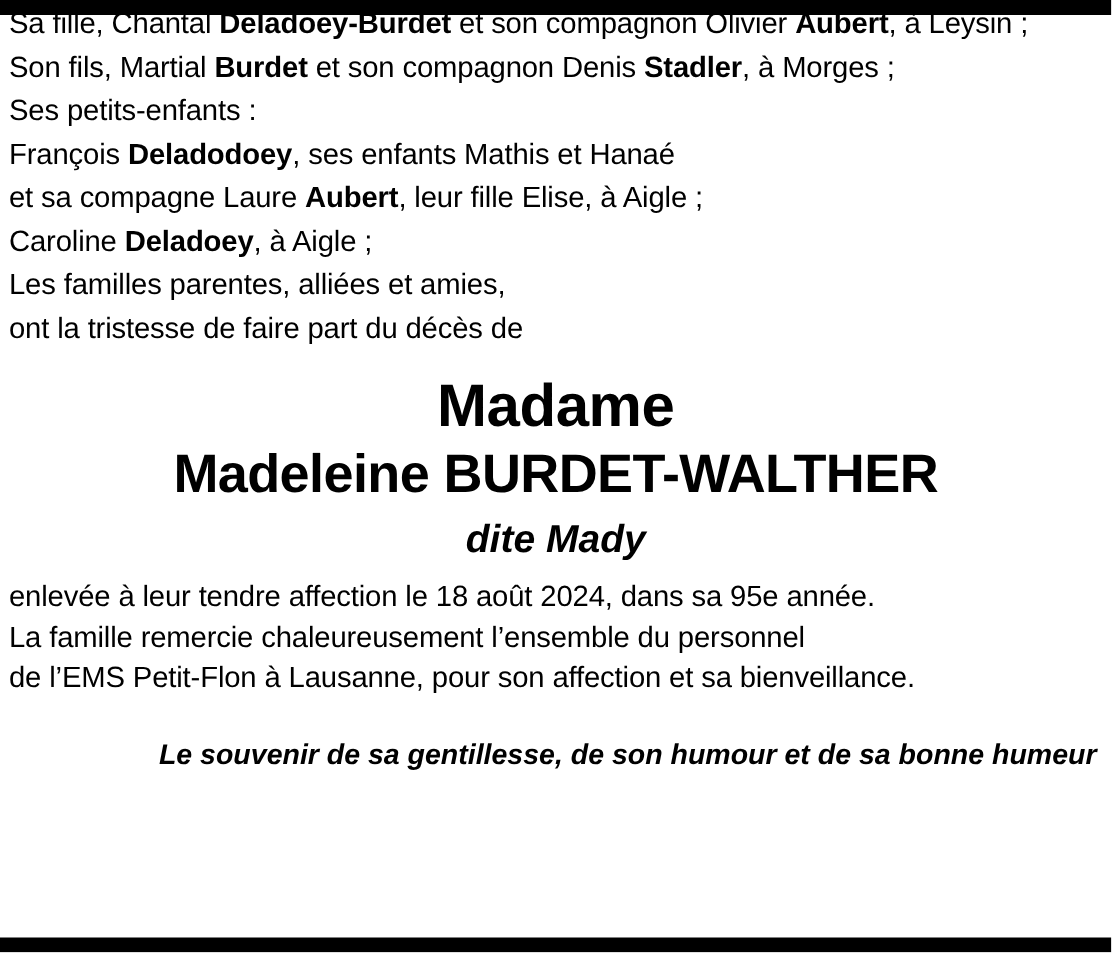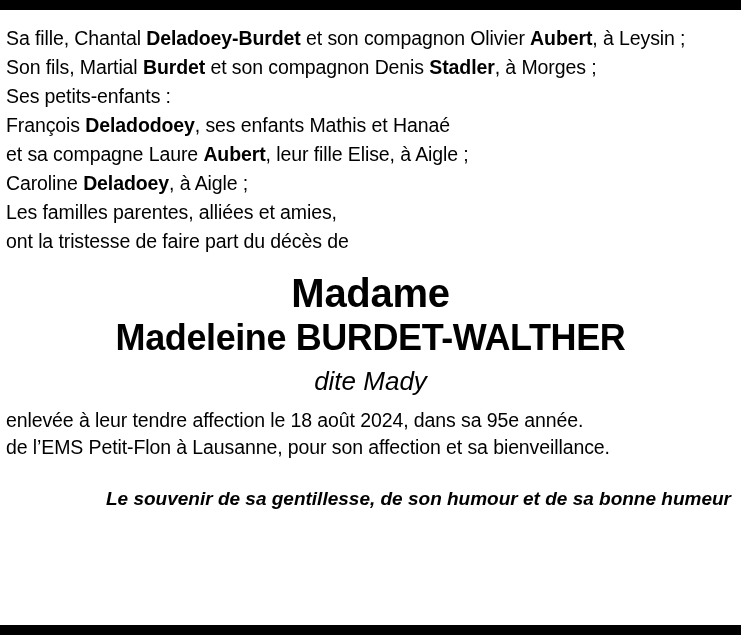--- a/index.html
+++ b/index.html
@@ -29,21 +29,21 @@
     position: absolute;
     left: 0;
     bottom: 0;
     width: 741px;
     height: 10px;
     background: #000000;
   }
   .content {
     position: absolute;
     left: 0;
-    top: 22px;
+    top: 0;
     width: 741px;
     padding: 0 6px;
     box-sizing: border-box;
   }
   .family-block {
     margin-top: 2px;
   }
   .line {
     font-size: 19.5px;
     line-height: 29px;
@@ -65,21 +65,21 @@
   }
   .full-name {
     font-size: 36px;
     font-weight: bold;
     line-height: 48px;
     letter-spacing: -0.4px;
   }
   .nickname {
     font-size: 26px;
     font-style: italic;
-    font-weight: normal;
+    font-weight: bold;
     line-height: 38px;
   }
   .body-block {
     margin-top: 7px;
   }
   .body-line {
     font-size: 19.5px;
     line-height: 27px;
     white-space: nowrap;
     letter-spacing: -0.1px;
@@ -118,20 +118,21 @@
       </div>
 
     <div class="title-block">
       <div class="madame">Madame</div>
       <div class="full-name">Madeleine BURDET-WALTHER</div>
       <div class="nickname">dite Mady</div>
     </div>
 
     <div class="body-block">
         <div class="body-line">enlevée à leur tendre affection le 18 août 2024, dans sa 95e année.</div>
+        <div class="body-line">La famille remercie chaleureusement l’ensemble du personnel</div>
         <div class="body-line">de l’EMS Petit-Flon à Lausanne, pour son affection et sa bienveillance.</div>
       </div>
 
     <div class="closing-block">
         <div class="closing-line">Le souvenir de sa gentillesse, de son humour et de sa bonne humeur</div>
       </div>
 
   </div>
 
   <div class="rule-bottom"></div>

